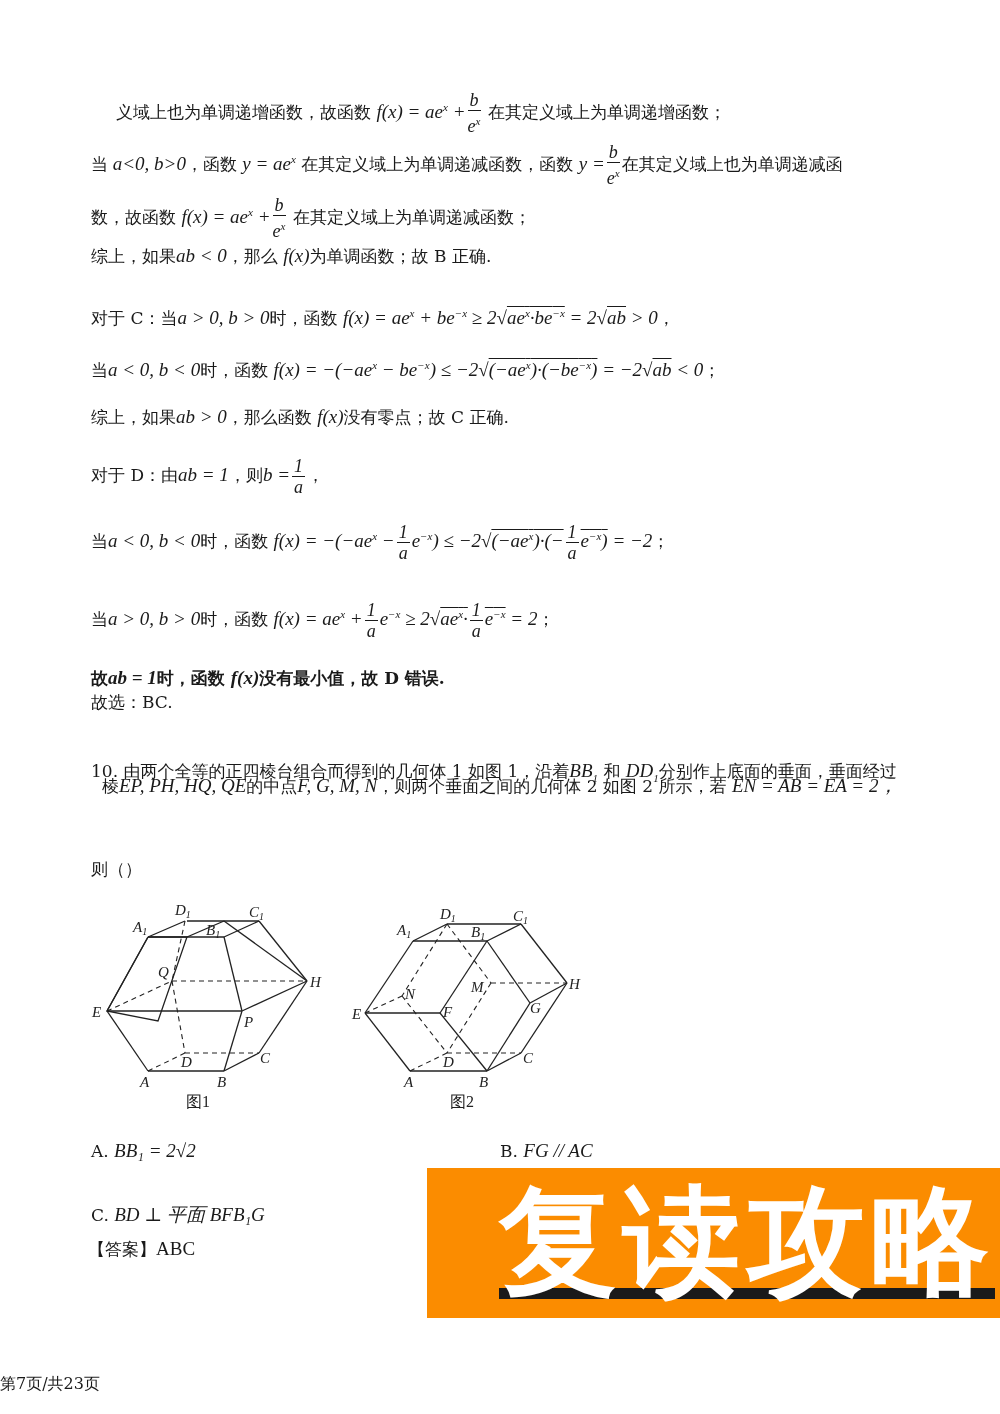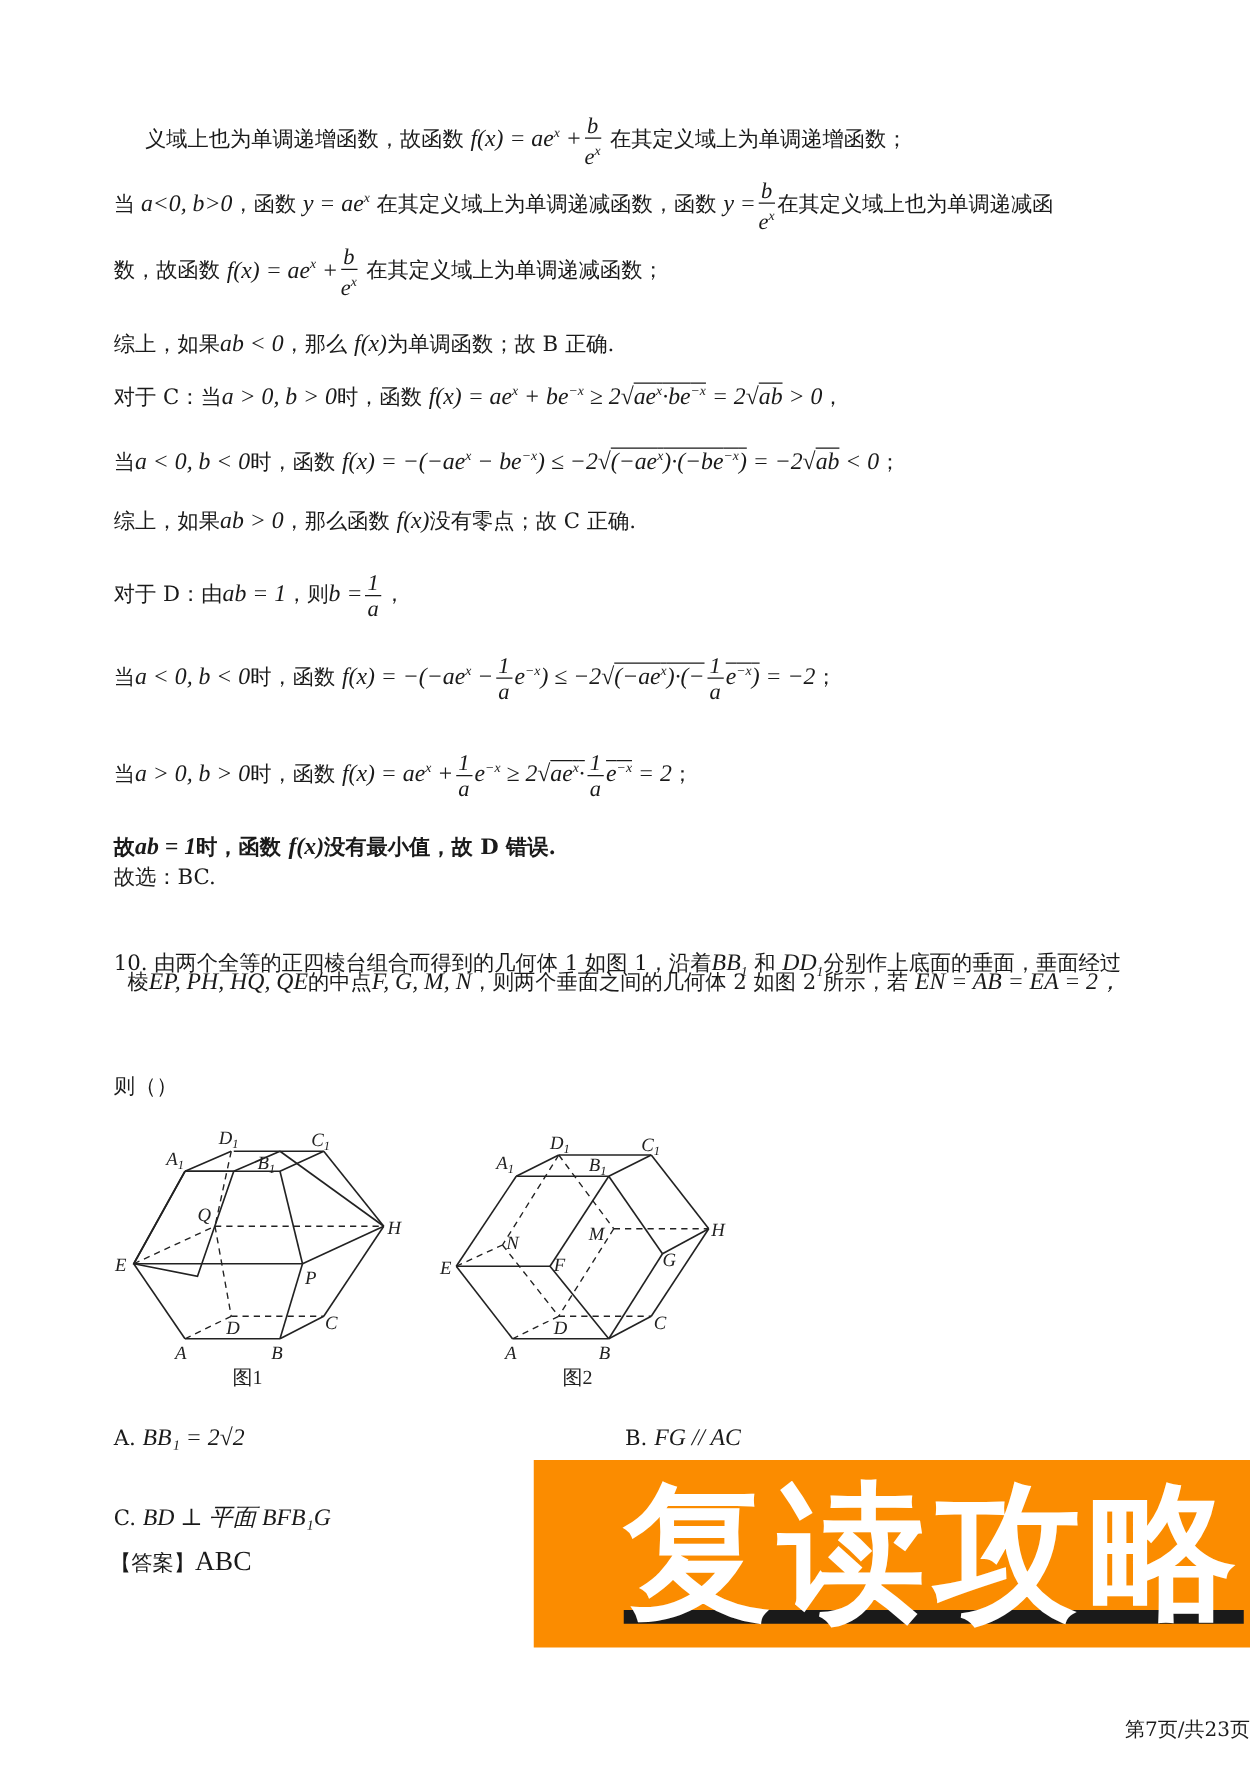--- a/index.html
+++ b/index.html
@@ -1,32 +1,32 @@
 <!DOCTYPE html>
 <html><head>
 <meta charset="utf-8">
 <style>
   html, body { margin:0; padding:0; background:#ffffff; }
   body { width:1000px; height:1414px; position:relative; overflow:hidden;
          font-family:"DejaVu Serif", "Liberation Serif", serif; color:#1a1a1a; }
   .line { position:absolute; left:91px; font-size:17px; line-height:24px; white-space:nowrap; }
   .m { font-family:"Liberation Serif", "DejaVu Serif", serif; font-style:italic; font-size:19px; }
-  .mu { font-family:"Liberation Serif", "DejaVu Serif", serif; font-size:22px; }
+  .mu { font-family:"Liberation Serif", "DejaVu Serif", serif; font-size:19px; }
   .frac { display:inline-flex; flex-direction:column; align-items:center; vertical-align:middle; margin:0 2px;
           font-family:"Liberation Serif", serif; font-style:italic; font-size:18px; line-height:20px; }
   .frac .num { border-bottom:1px solid #1a1a1a; padding:0 2px; }
   sup { font-size:11px; }
   sub { font-size:11px; }
   .fig { position:absolute; }
   .fig svg text { font-family:"Liberation Serif", serif; font-style:italic; font-size:15px; fill:#222; }
   .fig svg text.cap { font-style:normal; font-size:16px; }
   .banner { position:absolute; left:427px; top:1168px; width:640px; height:150px; background:#fb8c00;
             display:flex; align-items:center; justify-content:center;text-decoration:underline; }
   .banner span { color:#ffffff; font-family:"DejaVu Sans", sans-serif; font-weight:bold; font-size:118px; letter-spacing:6px; }
-  .footer { position:absolute; top:1374px; left:0; width:1000px; text-align:right; font-size:16px; }
+  .footer { position:absolute; top:1374px; left:0; width:1000px; text-align:left; font-size:16px; }
 </style>
 </head>
 <body>
 
 <div class="line" style="top:90px;margin-left:25px;">
   <span>义域上也为单调递增函数，故函数</span>
   <span class="m">f(x) = ae<sup>x</sup> +</span><span class="frac">
       <span class="num">b</span>
       <span>e<sup>x</sup></span>
     </span>
@@ -45,21 +45,21 @@
 
 <div class="line" style="top:195px;">
   <span>数，故函数</span>
   <span class="m">f(x) = ae<sup>x</sup> +</span><span class="frac">
       <span class="num">b</span>
       <span>e<sup>x</sup></span>
     </span>
   <span>在其定义域上为单调递减函数；</span>
 </div>
 
-<div class="line" style="top:264px;">
+<div class="line" style="top:244px;">
   <span>综上，如果</span><span class="m">ab &lt; 0</span><span>，那么</span>
   <span class="m">f(x)</span><span>为单调函数；故 B 正确.</span>
 </div>
 
 <div class="line" style="top:301px;">
   <span>对于 C：当</span><span class="m">a &gt; 0, b &gt; 0</span><span>时，函数</span>
   <span class="m">f(x) = ae<sup>x</sup> + be<sup>−x</sup> ≥ 2√<span style="text-decoration:overline">ae<sup>x</sup>·be<sup>−x</sup></span> = 2√<span style="text-decoration:overline">ab</span> &gt; 0</span>，
 </div>
 
 <div class="line" style="top:353px;">

